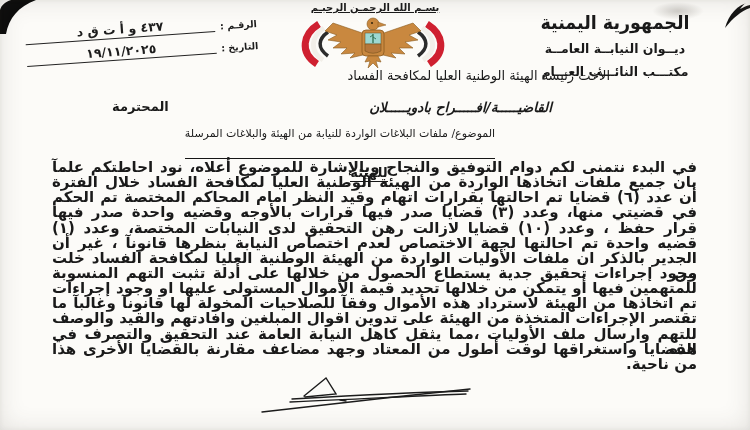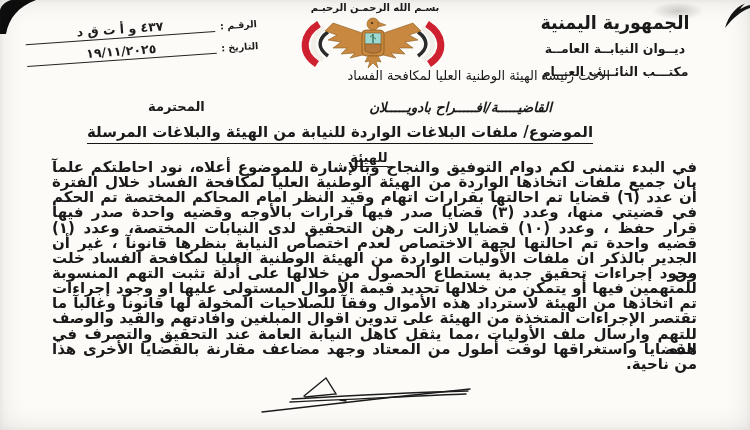--- a/index.html
+++ b/index.html
@@ -36,21 +36,21 @@
   .hw-label { font-size:9.5px; white-space:nowrap; padding-left:5px; }
   .hw-value {
     flex:1; text-align:center; font-size:12.5px; letter-spacing:1.5px;
     border-bottom:1.3px solid #232323; padding-bottom:1px; white-space:nowrap;
   }
 
   
   .basmala {
     position:absolute; top:2px; left:292px; width:166px; z-index:4;
     text-align:center; font-size:10px; font-weight:bold; direction:rtl;
-    letter-spacing:.5px; white-space:nowrap;
+    letter-spacing:.5px; white-space:nowrap;text-decoration:underline;
   }
   .emblem { position:absolute; top:12px; left:297px; z-index:3; }
 
   
   .letterhead {
     position:absolute; top:13px; right:24px; width:222px; z-index:4;
     text-align:center; direction:rtl;
   }
   .org-title {
     font-size:17.5px; font-weight:bold; transform:scaleY(1.08);
@@ -62,31 +62,31 @@
   .addr1 {
     position:absolute; top:68px; right:140px; z-index:4;
     font-size:13px; font-weight:normal; direction:rtl; white-space:nowrap;
   }
   .addr-name {
     position:absolute; top:99px; right:198px; z-index:4;
     font-size:13.5px; font-weight:bold; direction:rtl; white-space:nowrap;font-style:italic;
   }
   .honorific {
     position:absolute; top:99px; left:112px; z-index:4;
-    font-size:13px; font-weight:bold; direction:rtl; white-space:nowrap;margin-left:36px;
+    font-size:13px; font-weight:bold; direction:rtl; white-space:nowrap;
   }
 
   
   .subject {
     position:absolute; top:122px; left:70px; width:540px; z-index:4;
     text-align:center; direction:rtl;
   }
   .subject-main {
-    display:inline-block; font-size:15px; font-weight:bold;
-    border-bottom:1.7px solid #161616; padding-bottom:2px; white-space:nowrap;
+    display:inline-block; font-size:11px; font-weight:normal;
+    border-bottom:1.7px solid #161616; padding-bottom:18px; white-space:nowrap;
   }
   .subject-sub { margin-top:3px; transform:translateX(13px); }
   .subject-sub span {
     display:inline-block; font-size:13px; font-weight:bold;
     border-bottom:1.7px solid #161616; padding-bottom:1px;margin-left:32px;
   }
 
   
   .letter-body {
     position:absolute; top:160px; left:52px; right:53px; z-index:4;

